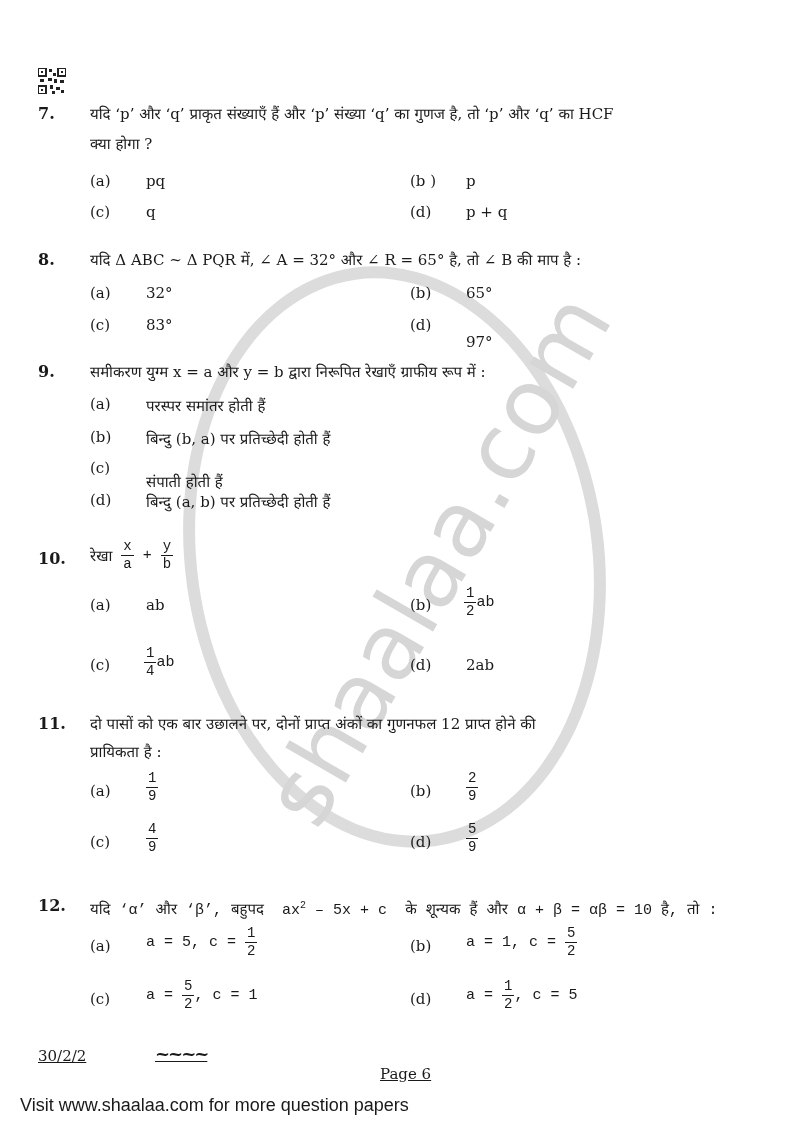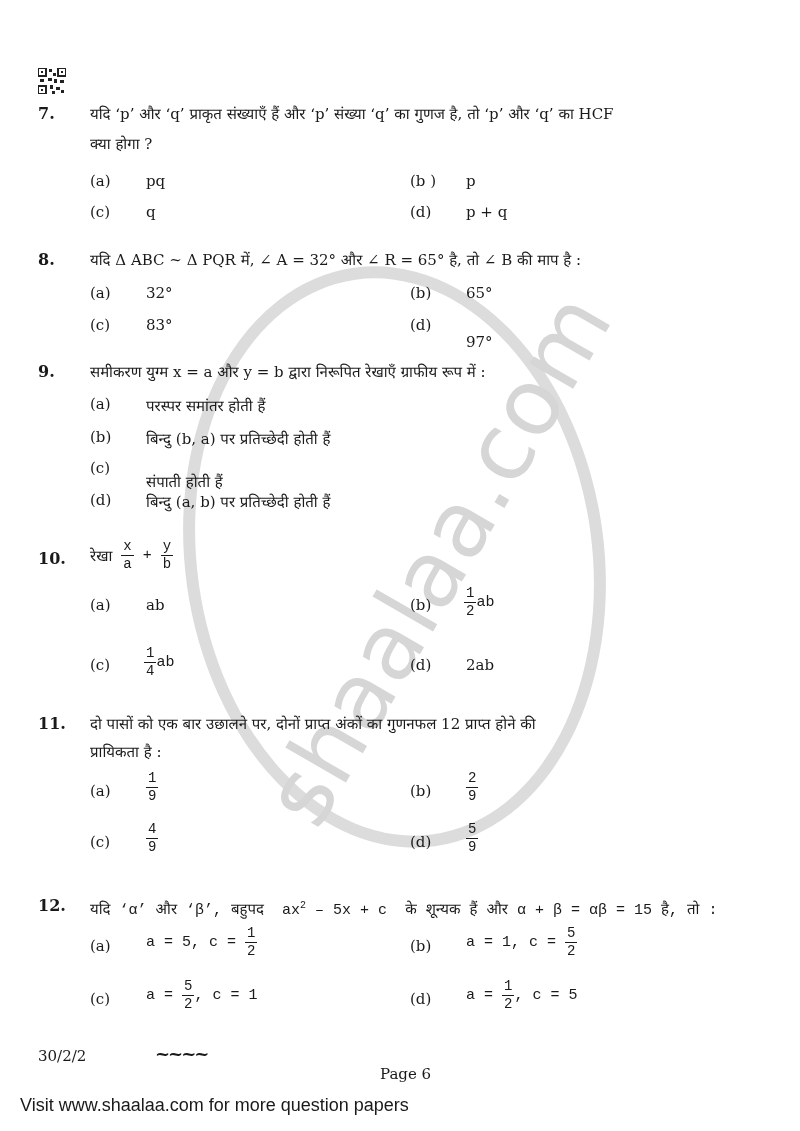--- a/index.html
+++ b/index.html
@@ -21,21 +21,21 @@
     white-space: nowrap; letter-spacing: 1px;
   }
   .qr { position: absolute; left: 38px; top: 68px; width: 28px; height: 26px; }
   .qnum { position: absolute; left: 38px; font-weight: bold; font-size: 16px; }
   .qtext { position: absolute; left: 90px; font-size: 15px; line-height: 30px; }
   .opt-label { position: absolute; font-size: 15px; }
   .opt-val { position: absolute; font-size: 15px; }
   .frac { display: inline-block; vertical-align: middle; text-align: center; font-size: 14px; line-height: 17px; }
   .frac .num { display: block; border-bottom: 1px solid #1a1a1a; padding: 0 2px; }
   .frac .den { display: block; padding: 0 2px; }
-  .footer { position: absolute; font-size: 15px; }
+  .footer { position: absolute; font-size: 15px; text-decoration: underline; }
   .visit { position: absolute; left: 20px; top: 1095px; font-family: "Liberation Sans", sans-serif; font-size: 18px; }
 </style>
 </head>
 <body>
 
 <div class="watermark-circle"></div>
 <div class="watermark-text">shaalaa.com</div>
 
 <svg class="qr" viewBox="0 0 28 26">
   <rect x="0" y="0" width="8" height="8" fill="none" stroke="#222" stroke-width="2"></rect>
@@ -130,21 +130,21 @@
   <div class="abs" style="left:146px;top:821px"><span class="frac"><span class="num">4</span><span class="den">9</span></span></div>
   <span class="opt-label" style="left:410px;top:833px">(d)</span>
   <div class="abs" style="left:466px;top:821px"><span class="frac"><span class="num">5</span><span class="den">9</span></span></div>
 </div>
 
 <div>
   <span class="qnum" style="top:896px">12.</span>
   <div class="abs" style="left:90px;top:891px;font-size:15px;line-height:30px;white-space:nowrap">
     <span>यदि ‘α’ और ‘β’, बहुपद</span>&nbsp;
     <span><span>ax</span><sup style="font-size:10px">2</sup><span> – 5x + c</span></span>&nbsp;
-    <span>के शून्यक हैं और  α + β = αβ = 15  है, तो :</span>
+    <span>के शून्यक हैं और  α + β = αβ = 10  है, तो :</span>
   </div>
   <span class="opt-label" style="left:90px;top:937px">(a)</span>
   <div class="abs" style="left:146px;top:925px;font-size:15px;white-space:nowrap">
     <span style="vertical-align:middle">a = 5,  c =</span> <span class="frac"><span class="num">1</span><span class="den">2</span></span>
   </div>
   <span class="opt-label" style="left:410px;top:937px">(b)</span>
   <div class="abs" style="left:466px;top:925px;font-size:15px;white-space:nowrap">
     <span style="vertical-align:middle">a = 1,  c =</span> <span class="frac"><span class="num">5</span><span class="den">2</span></span>
   </div>
   <span class="opt-label" style="left:90px;top:990px">(c)</span>

